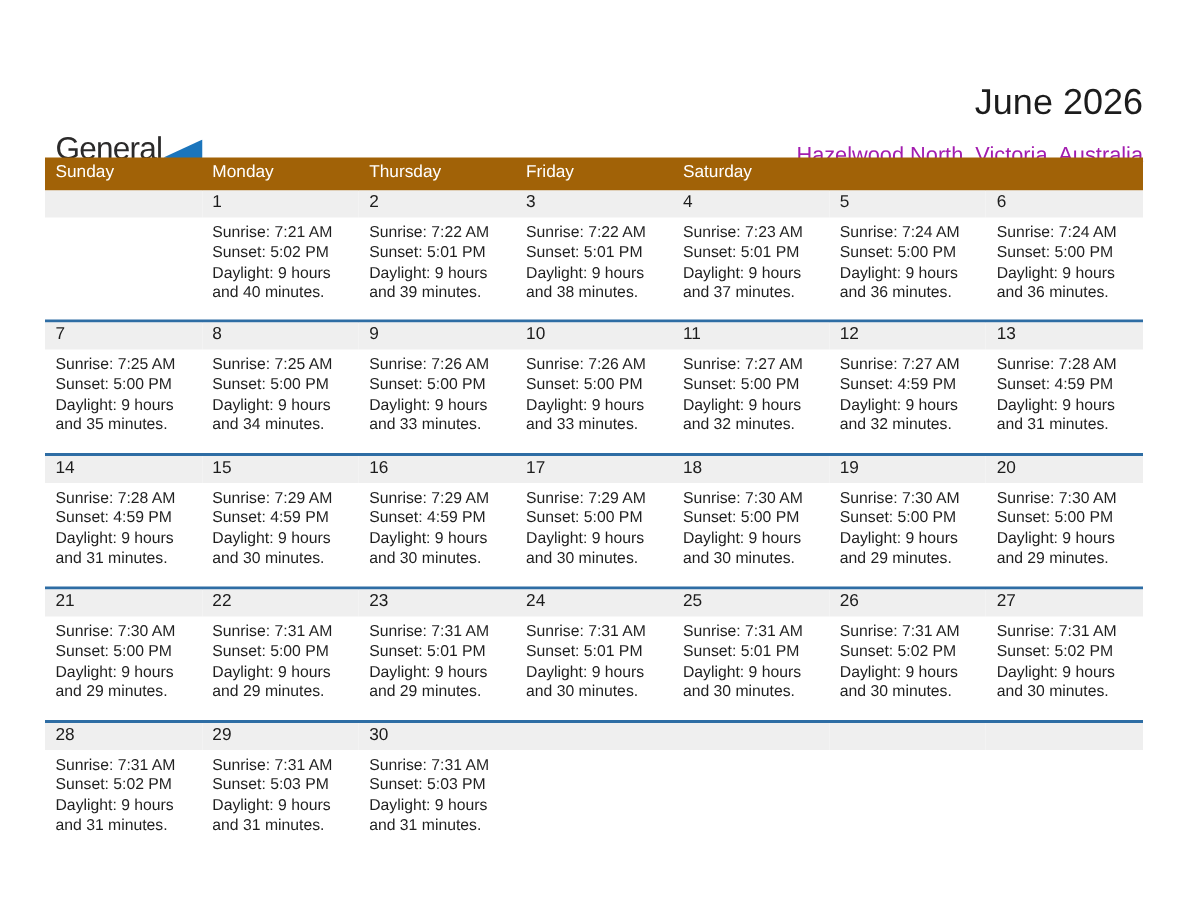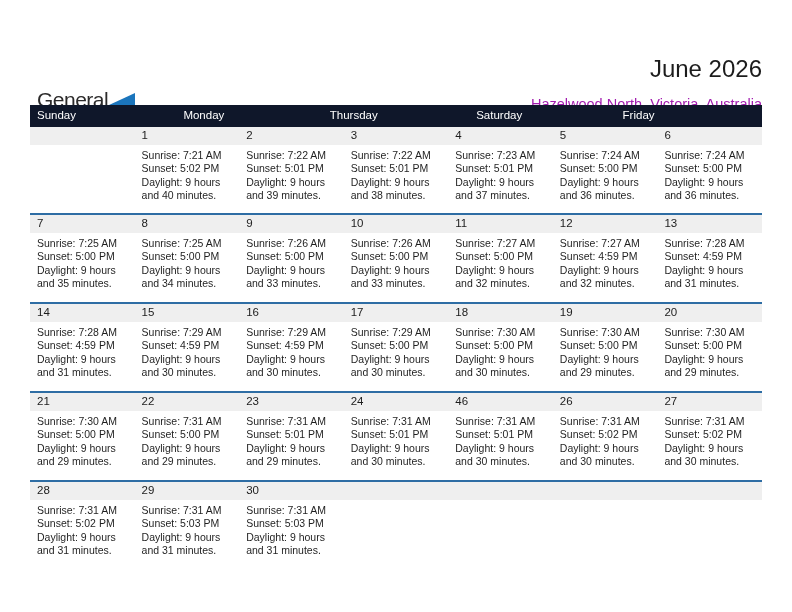--- a/index.html
+++ b/index.html
@@ -26,22 +26,22 @@
   }
 
   
   .title-block { position: absolute; right: 30px; top: 38px; text-align: right; margin-top: 18px; }
   .month-title { font-size: 24px; color: #1c1c1c; line-height: 26px; }
   .location-subtitle { font-size: 14.5px; color: #a21caf; margin-top: 14px; }
 
   
   .calendar { position: absolute; left: 30px; top: 105px; width: 732px; }
   .weekday-header-row {
-    display: grid; grid-template-columns: repeat(5, 1fr);
-    background: #0f172a; height: 22px;
+    display: grid; grid-template-columns: repeat(7, 1fr);
+    background: #a16207; height: 22px;
   }
   .header-cell {
     color: #ffffff; font-size: 11.5px; padding: 4px 0 0 7px;
     white-space: nowrap; overflow: hidden;
   }
   .week {
     display: grid; grid-template-columns: repeat(7, 1fr);
     border-top: 2px solid #2e6da4;
     min-height: 89px;
   }
@@ -74,22 +74,22 @@
   <div class="title-block">
     <div class="month-title">June 2026</div>
     <div class="location-subtitle">Hazelwood North, Victoria, Australia</div>
   </div>
 
   <div class="calendar">
     <div class="weekday-header-row">
         <div class="header-cell">Sunday</div>
         <div class="header-cell">Monday</div>
         <div class="header-cell">Thursday</div>
+        <div class="header-cell">Friday</div>
         <div class="header-cell">Saturday</div>
-        <div class="header-cell">Friday</div>
       </div>
     <div id="weeks-container">
         <div class="week">
           <div class="day-cell">
             <div class="day-num"></div>
             <div class="day-lines"></div>
           </div>
           <div class="day-cell">
             <div class="day-num">1</div>
             <div class="day-lines">
@@ -306,21 +306,21 @@
           <div class="day-cell">
             <div class="day-num">24</div>
             <div class="day-lines">
               <div class="day-line">Sunrise: 7:31 AM</div>
               <div class="day-line">Sunset: 5:01 PM</div>
               <div class="day-line">Daylight: 9 hours</div>
               <div class="day-line">and 30 minutes.</div>
             </div>
           </div>
           <div class="day-cell">
-            <div class="day-num">46</div>
+            <div class="day-num">25</div>
             <div class="day-lines">
               <div class="day-line">Sunrise: 7:31 AM</div>
               <div class="day-line">Sunset: 5:01 PM</div>
               <div class="day-line">Daylight: 9 hours</div>
               <div class="day-line">and 30 minutes.</div>
             </div>
           </div>
           <div class="day-cell">
             <div class="day-num">26</div>
             <div class="day-lines">

